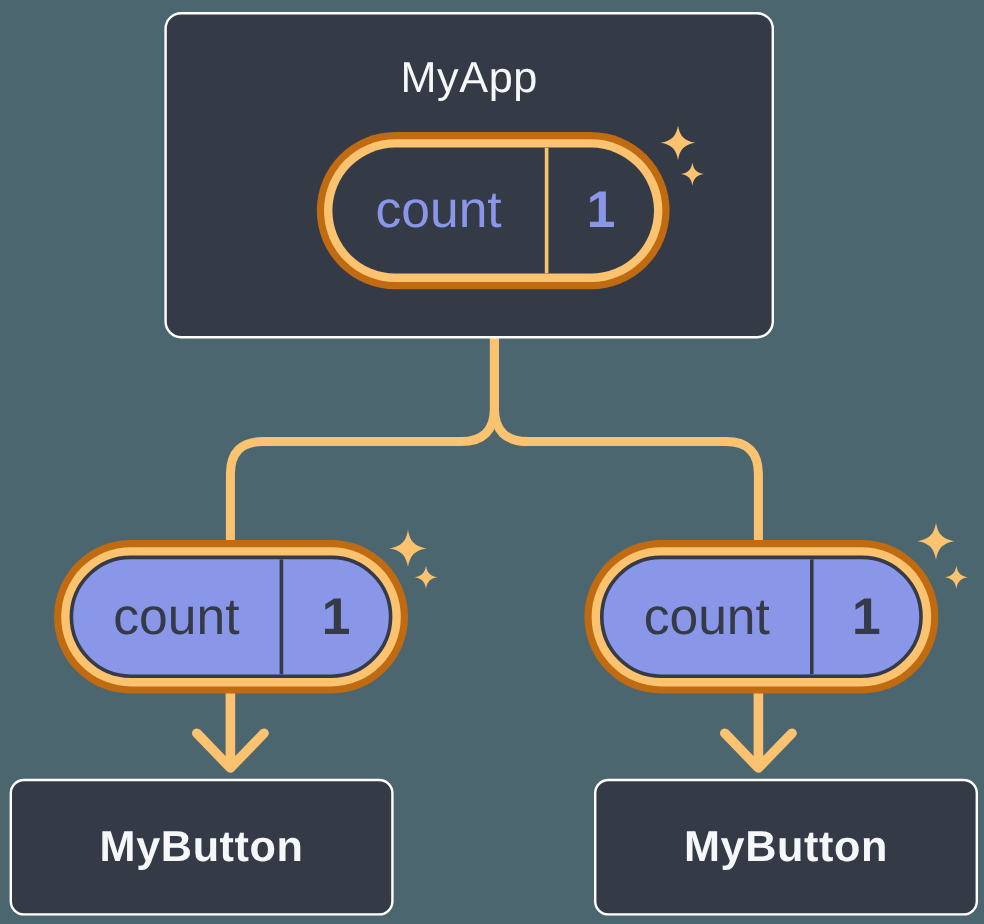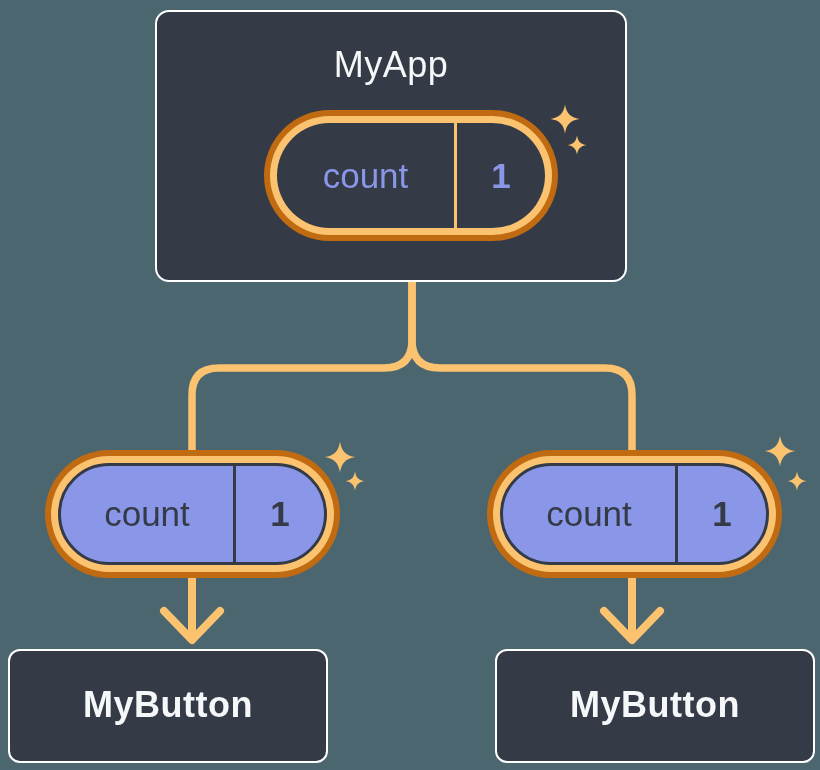--- a/index.html
+++ b/index.html
@@ -65,21 +65,21 @@
     padding: 7px;
     width: 100%; height: 100%;
   }
   .pill-core {
     box-sizing: border-box;
     border-radius: 999px;
     width: 100%; height: 100%;
     display: flex;
     align-items: stretch;
     overflow: hidden;
-    font-size: 35px;
+    font-size: 43px;
   }
   .pill-dark .pill-core {
     background: var(--node-fill, #343B47);
     color: var(--purple, #8A96E8);
   }
   .pill-light .pill-core {
     background: var(--purple, #8A96E8);
     color: var(--node-fill, #343B47);
     border: 3px solid var(--node-fill, #343B47);
   }
@@ -111,21 +111,21 @@
 
 <div class="canvas">
 
   <svg class="connector-layer" viewBox="0 0 820 770">
     <path class="connector-line" d="M 412 282 L 412 340 Q 412 368 384 368 L 219 368 Q 192 368 192 395 L 192 452"></path>
     <path class="connector-line" d="M 412 282 L 412 340 Q 412 368 440 368 L 605 368 Q 632 368 632 395 L 632 452"></path>
     <path class="arrow-line" d="M 192 577 L 192 639 M 164 611 L 192 640 L 220 611"></path>
     <path class="arrow-line" d="M 632 577 L 632 639 M 604 611 L 632 640 L 660 611"></path>
   </svg>
 
-  <div class="node-box" style="left:155px; top:10px; width:472px; height:272px;">
+  <div class="node-box" style="left:137px; top:10px; width:508px; height:272px;">
     <div class="node-title app-title">MyApp</div>
   </div>
 
   <div class="pill pill-dark" style="left:264px; top:110px; width:294px; height:131px;">
     <div class="pill-ring">
       <div class="pill-core">
         <span class="pill-key">count</span>
         <span class="pill-divider"></span>
         <span class="pill-value">1</span>
       </div>

